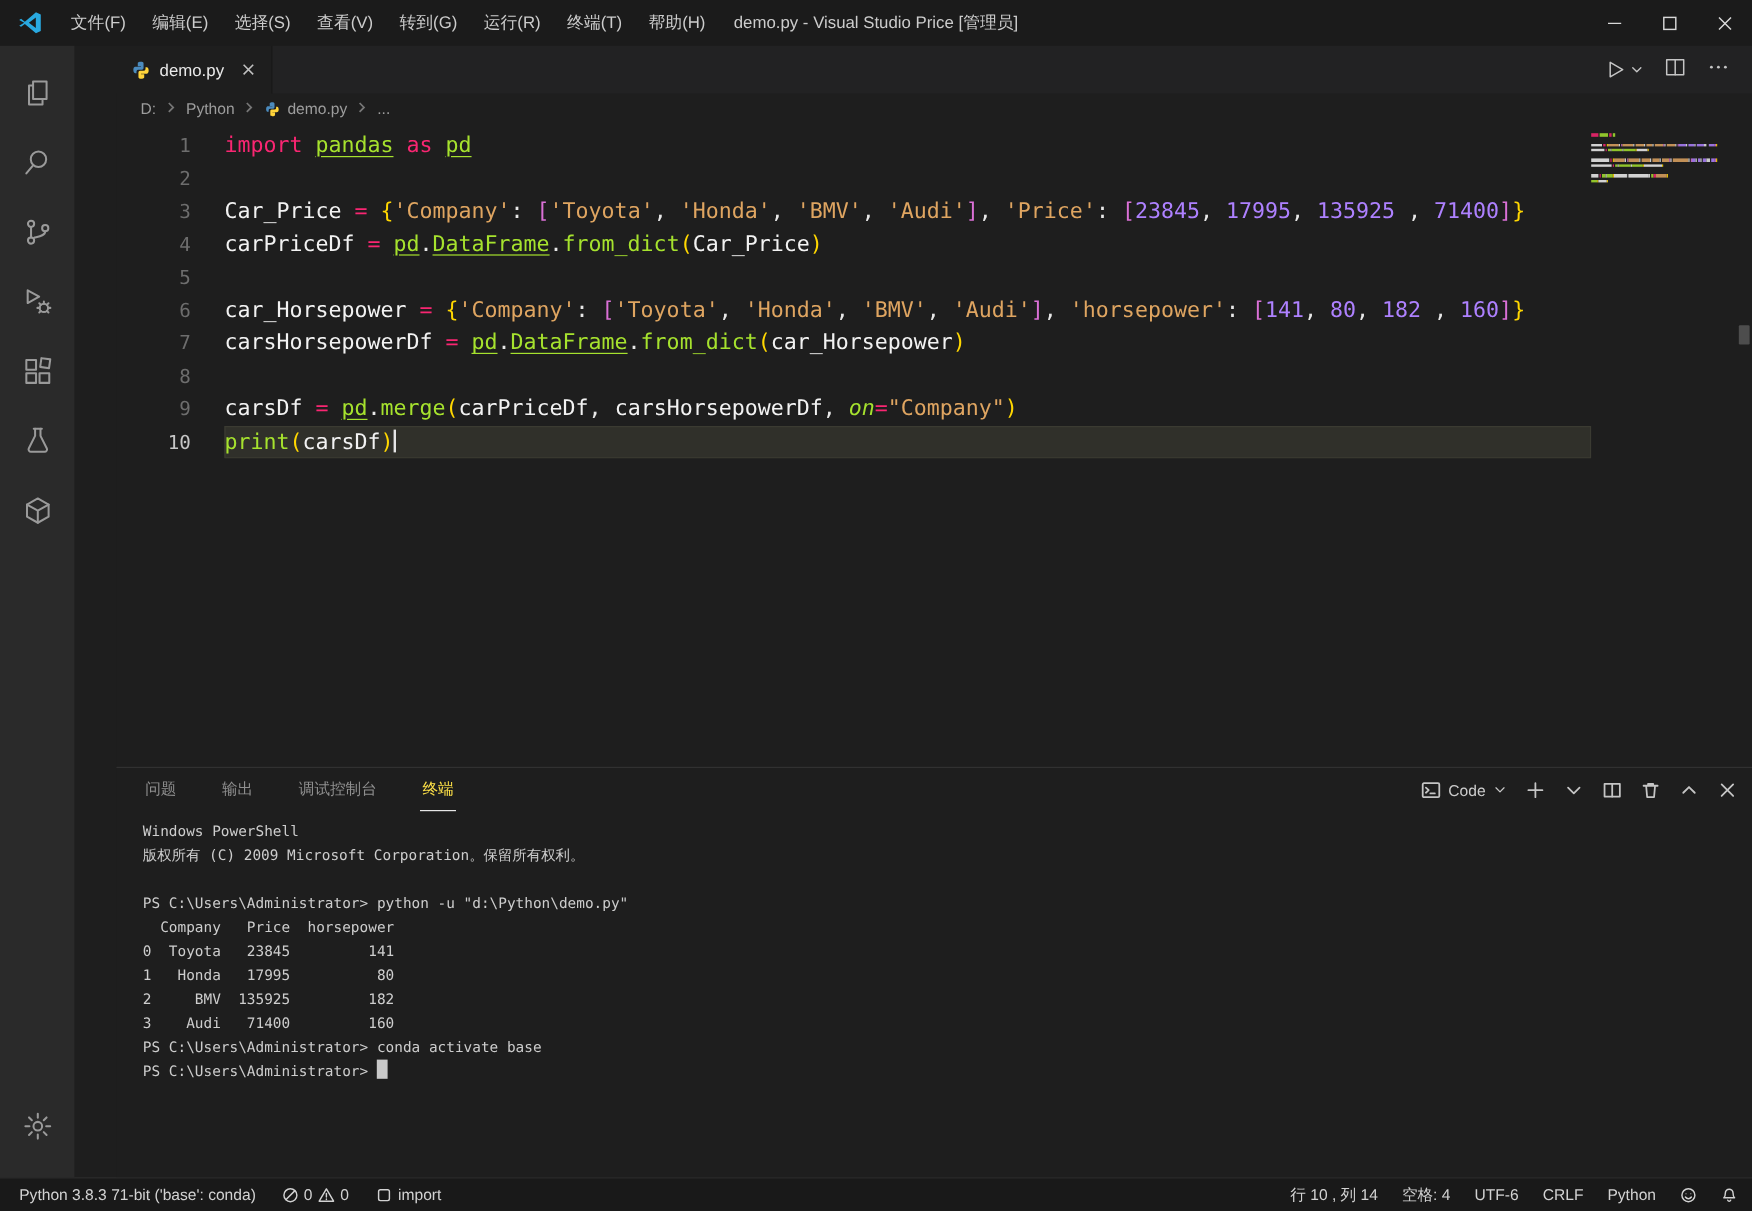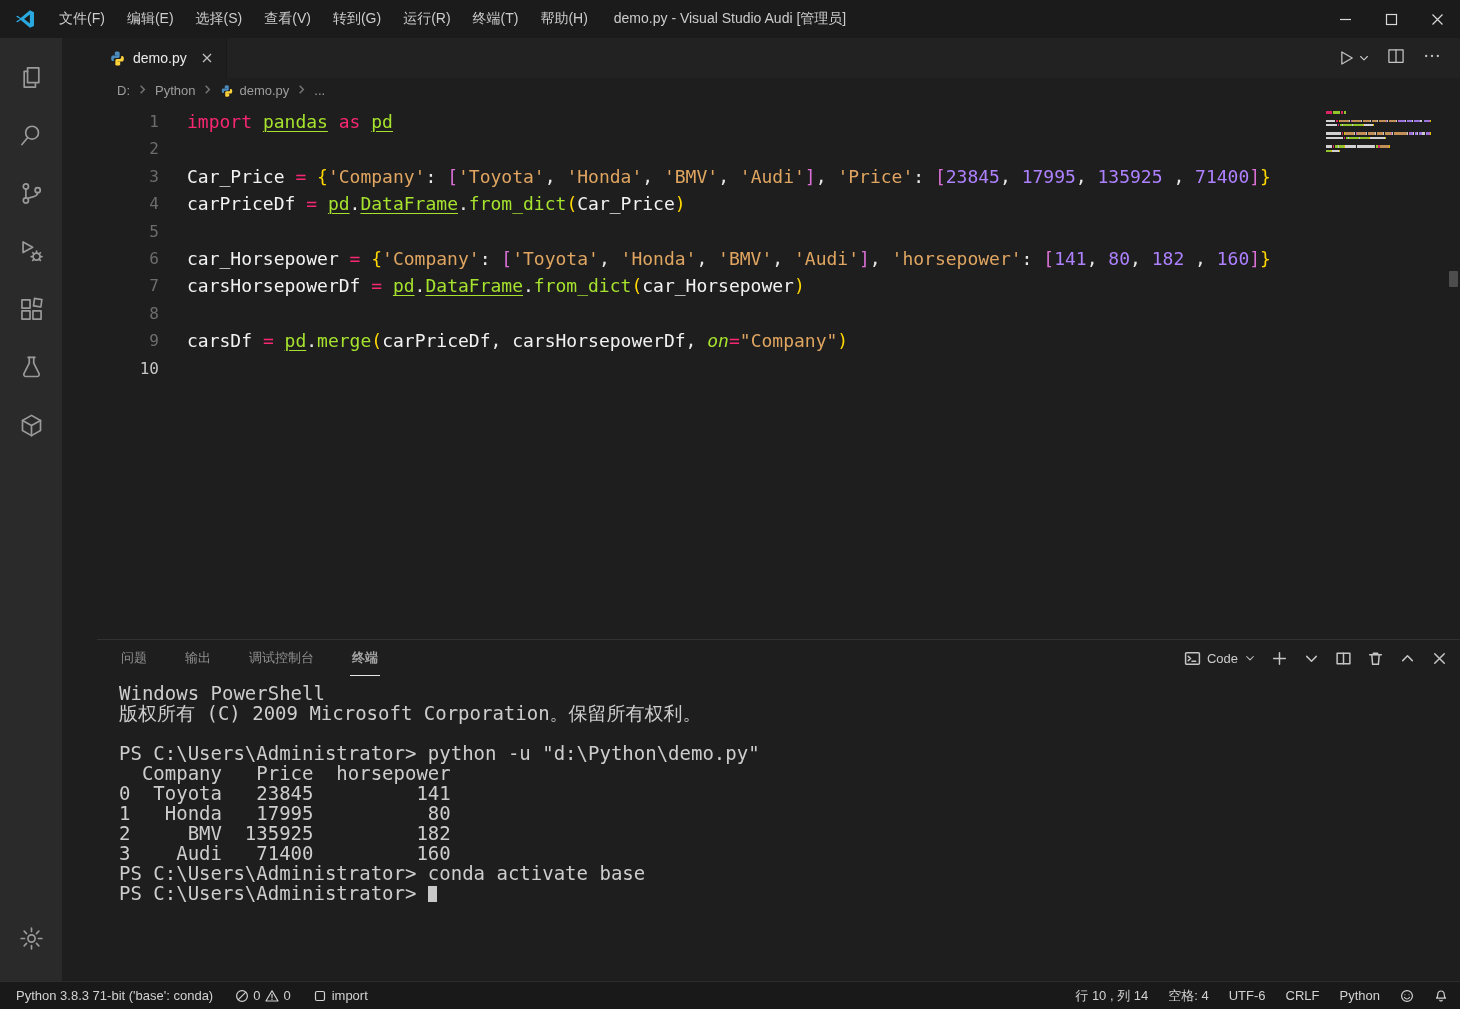--- a/index.html
+++ b/index.html
@@ -60,29 +60,29 @@
   .mm-line { display:flex; height:2.6px; margin-bottom:1.7px; }
   .mm-tok { height:100%; display:inline-block; }
   .overview-mark { position:absolute; right:2px; top:168px; width:9px; height:16px; background:#4d4d4d; border-radius:1px; }
 
   
   .panel { height:342px; border-top:1px solid #313131; display:flex; flex-direction:column; }
   .panel-header { height:36px; display:flex; align-items:stretch; padding:0 12px 0 22px; flex-shrink:0; }
   .panel-tabs { display:flex; gap:34px; }
   .panel-tab { font-size:13px; color:#8f8f8f; display:flex; align-items:center; cursor:pointer;
                border-bottom:1px solid transparent; padding:0 2px; }
-  .panel-tab.active { color:#a3a3a3; border-bottom-color:#e7e7e7;font-weight:bold; }
+  .panel-tab.active { color:#fde047; border-bottom-color:#e7e7e7; }
   .panel-toolbar { margin-left:auto; display:flex; align-items:center; gap:15px; }
   .panel-toolbar svg { width:17px; height:17px; stroke:#c5c5c5; fill:none; stroke-width:1.4; stroke-linecap:round; stroke-linejoin:round; }
   .shell-select { display:flex; align-items:center; gap:6px; font-size:13px; color:#cccccc; cursor:pointer; }
   .shell-select .chev { width:12px; height:12px; }
   .tb-btn { display:flex; align-items:center; cursor:pointer; }
 
   .terminal { flex:1; padding:7px 0 0 22px; font-family:"DejaVu Sans Mono", monospace;
-              font-size:19px; line-height:20px; color:#cdcdcd; white-space:pre; overflow:hidden; }
+              font-size:12px; line-height:20px; color:#cdcdcd; white-space:pre; overflow:hidden; }
   .term-line { min-height:20px; }
   .term-cursor { display:inline-block; width:9px; height:16px; background:#c9c9c9; vertical-align:-2px; }
 
   
   .statusbar { height:28px; background:#191919; border-top:1px solid #2d2d2d; display:flex;
                align-items:center; font-size:13px; color:#d2d2d2; padding:0 12px 0 16px; }
   .sb-left { display:flex; gap:22px; align-items:center; }
   .sb-right { margin-left:auto; display:flex; gap:20px; align-items:center; }
   .sb-item { display:flex; align-items:center; gap:5px; cursor:pointer; white-space:nowrap; }
   .sb-item svg { width:14px; height:14px; stroke:#d2d2d2; fill:none; stroke-width:1.2; stroke-linecap:round; stroke-linejoin:round; }
@@ -98,21 +98,21 @@
   <div class="menu-bar">
       <div class="menu-item">文件(F)</div>
       <div class="menu-item">编辑(E)</div>
       <div class="menu-item">选择(S)</div>
       <div class="menu-item">查看(V)</div>
       <div class="menu-item">转到(G)</div>
       <div class="menu-item">运行(R)</div>
       <div class="menu-item">终端(T)</div>
       <div class="menu-item">帮助(H)</div>
     </div>
-  <div class="window-title">demo.py - Visual Studio Audi [管理员]</div>
+  <div class="window-title">demo.py - Visual Studio Price [管理员]</div>
   <div class="window-controls">
     <div class="win-btn">
       <svg viewBox="0 0 13 13">
           <line x1="1" y1="6.5" x2="12" y2="6.5"></line>
         </svg>
     </div>
     <div class="win-btn">
       <svg viewBox="0 0 13 13">
           <rect x="1.5" y="1.5" width="10" height="10"></rect>
         </svg>
@@ -279,20 +279,21 @@
           <div class="code-line">
             <div class="line-number">8</div>
             <div class="line-content"></div>
           </div>
           <div class="code-line">
             <div class="line-number">9</div>
             <div class="line-content"><span style="color: rgb(242, 242, 242);">carsDf</span><span> </span><span style="color: rgb(249, 38, 114);">=</span><span> </span><span class="tk-u" style="color: rgb(166, 226, 46);">pd</span><span style="color: rgb(232, 232, 232);">.</span><span style="color: rgb(166, 226, 46);">merge</span><span style="color: rgb(255, 215, 0);">(</span><span style="color: rgb(242, 242, 242);">carPriceDf</span><span style="color: rgb(232, 232, 232);">,</span><span> </span><span style="color: rgb(242, 242, 242);">carsHorsepowerDf</span><span style="color: rgb(232, 232, 232);">,</span><span> </span><span class="tk-i" style="color: rgb(166, 226, 46);">on</span><span style="color: rgb(249, 38, 114);">=</span><span style="color: rgb(223, 165, 97);">"Company"</span><span style="color: rgb(255, 215, 0);">)</span></div>
           </div>
           <div class="code-line current-line">
             <div class="line-number">10</div>
+            <div class="line-content"><span style="color: rgb(166, 226, 46);">print</span><span style="color: rgb(255, 215, 0);">(</span><span style="color: rgb(242, 242, 242);">carsDf</span><span style="color: rgb(255, 215, 0);">)</span><span class="editor-cursor"></span></div>
           </div>
         </div>
       <div class="minimap" id="minimap">
           <div class="mm-line">
             <span class="mm-tok" style="width: 6.3px; background: rgb(249, 38, 114);"></span>
             <span class="mm-tok" style="width: 1.05px; background: transparent;"></span>
             <span class="mm-tok" style="width: 6.3px; background: rgb(166, 226, 46);"></span>
             <span class="mm-tok" style="width: 1.05px; background: transparent;"></span>
             <span class="mm-tok" style="width: 2.1px; background: rgb(249, 38, 114);"></span>
             <span class="mm-tok" style="width: 1.05px; background: transparent;"></span>

